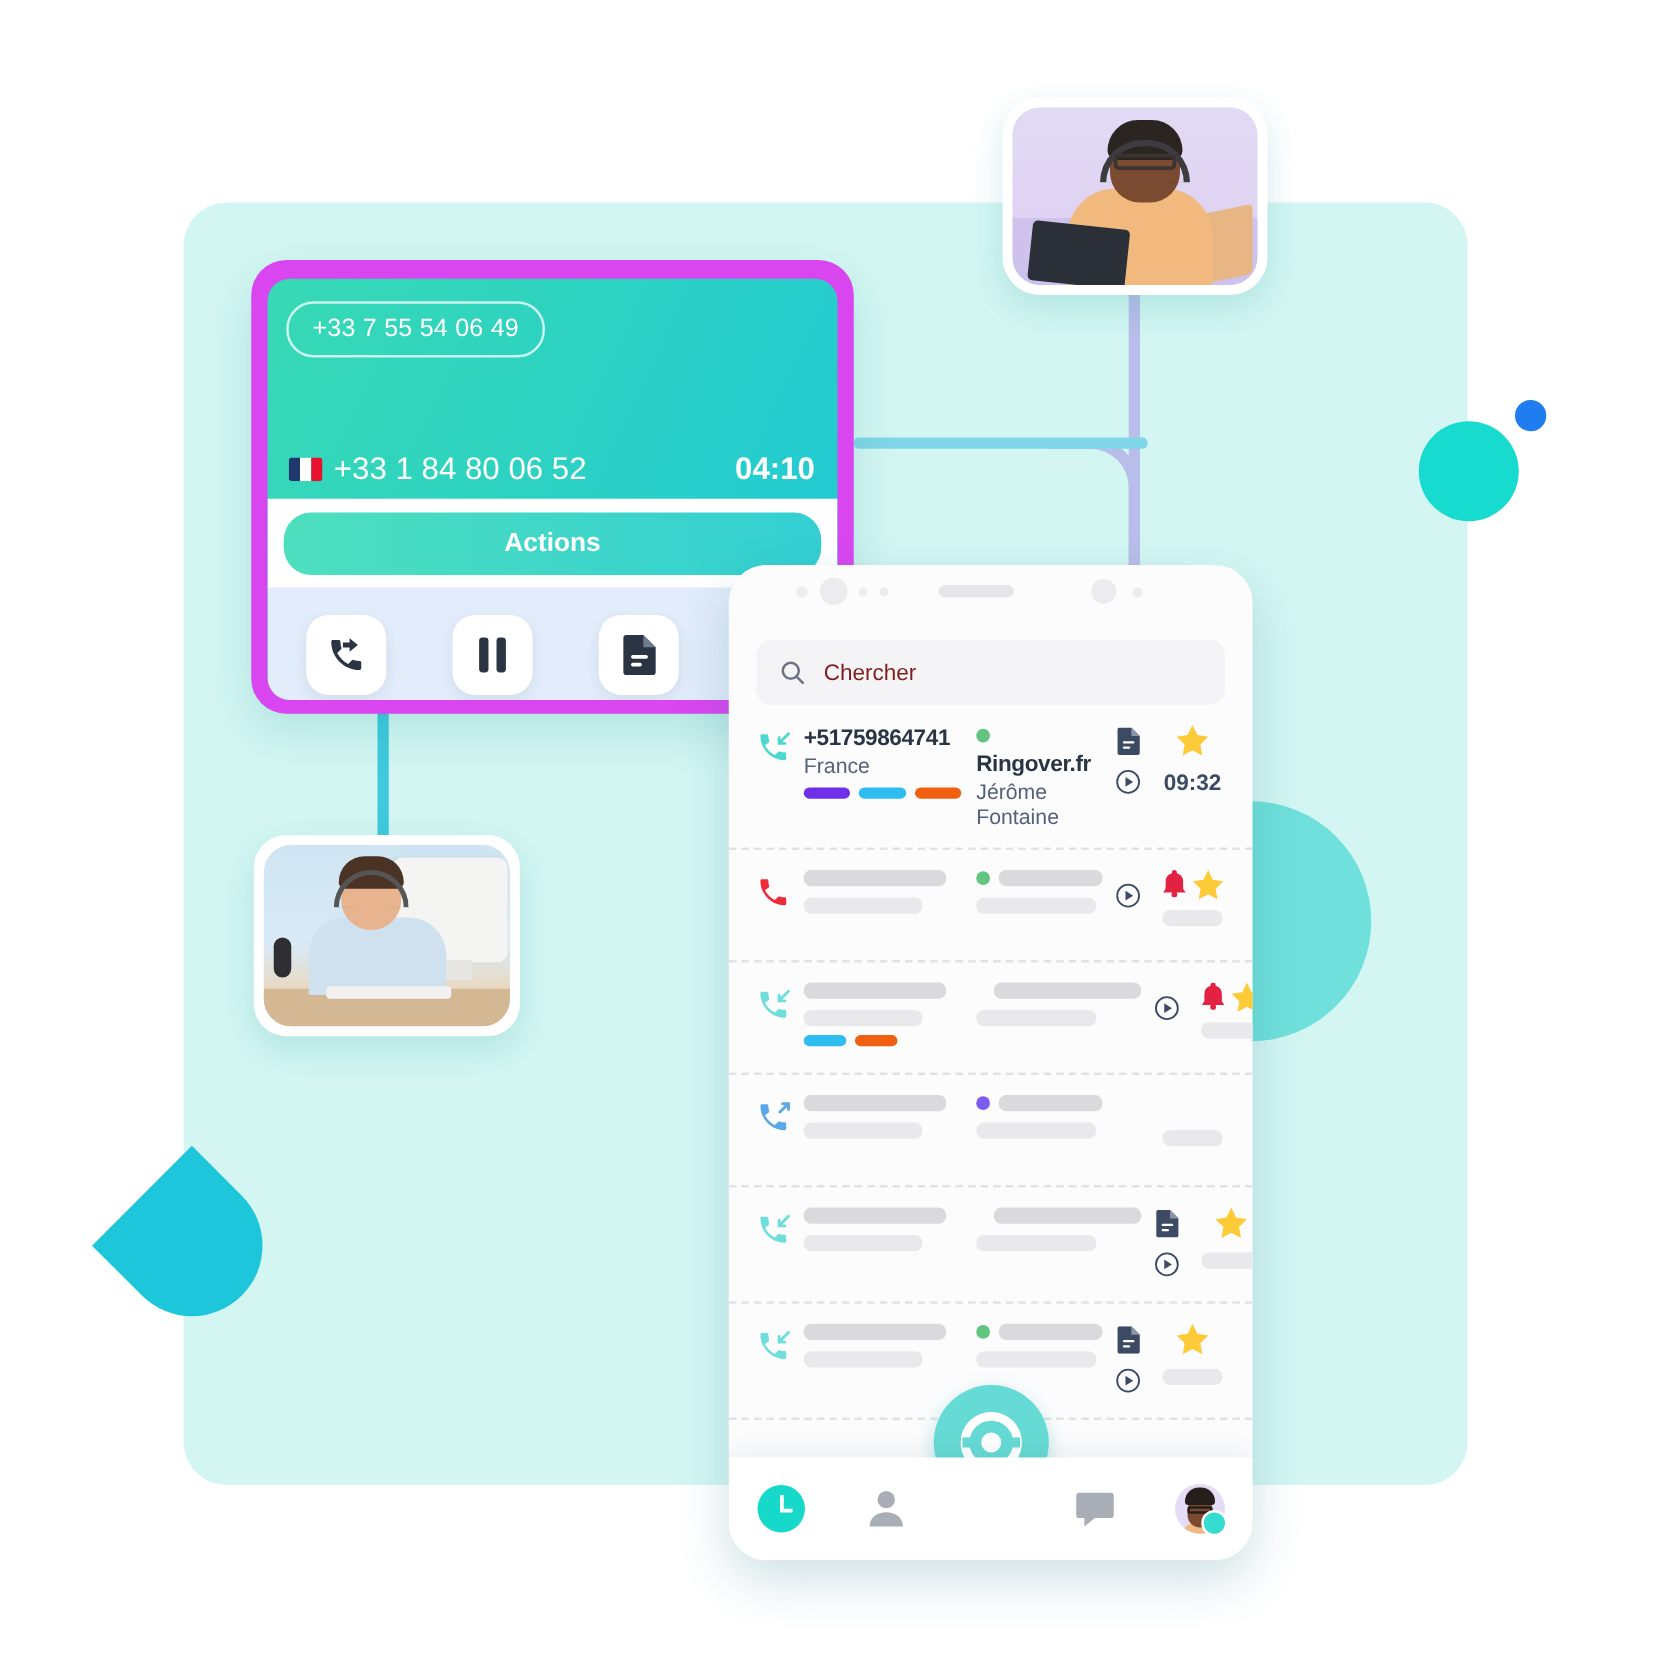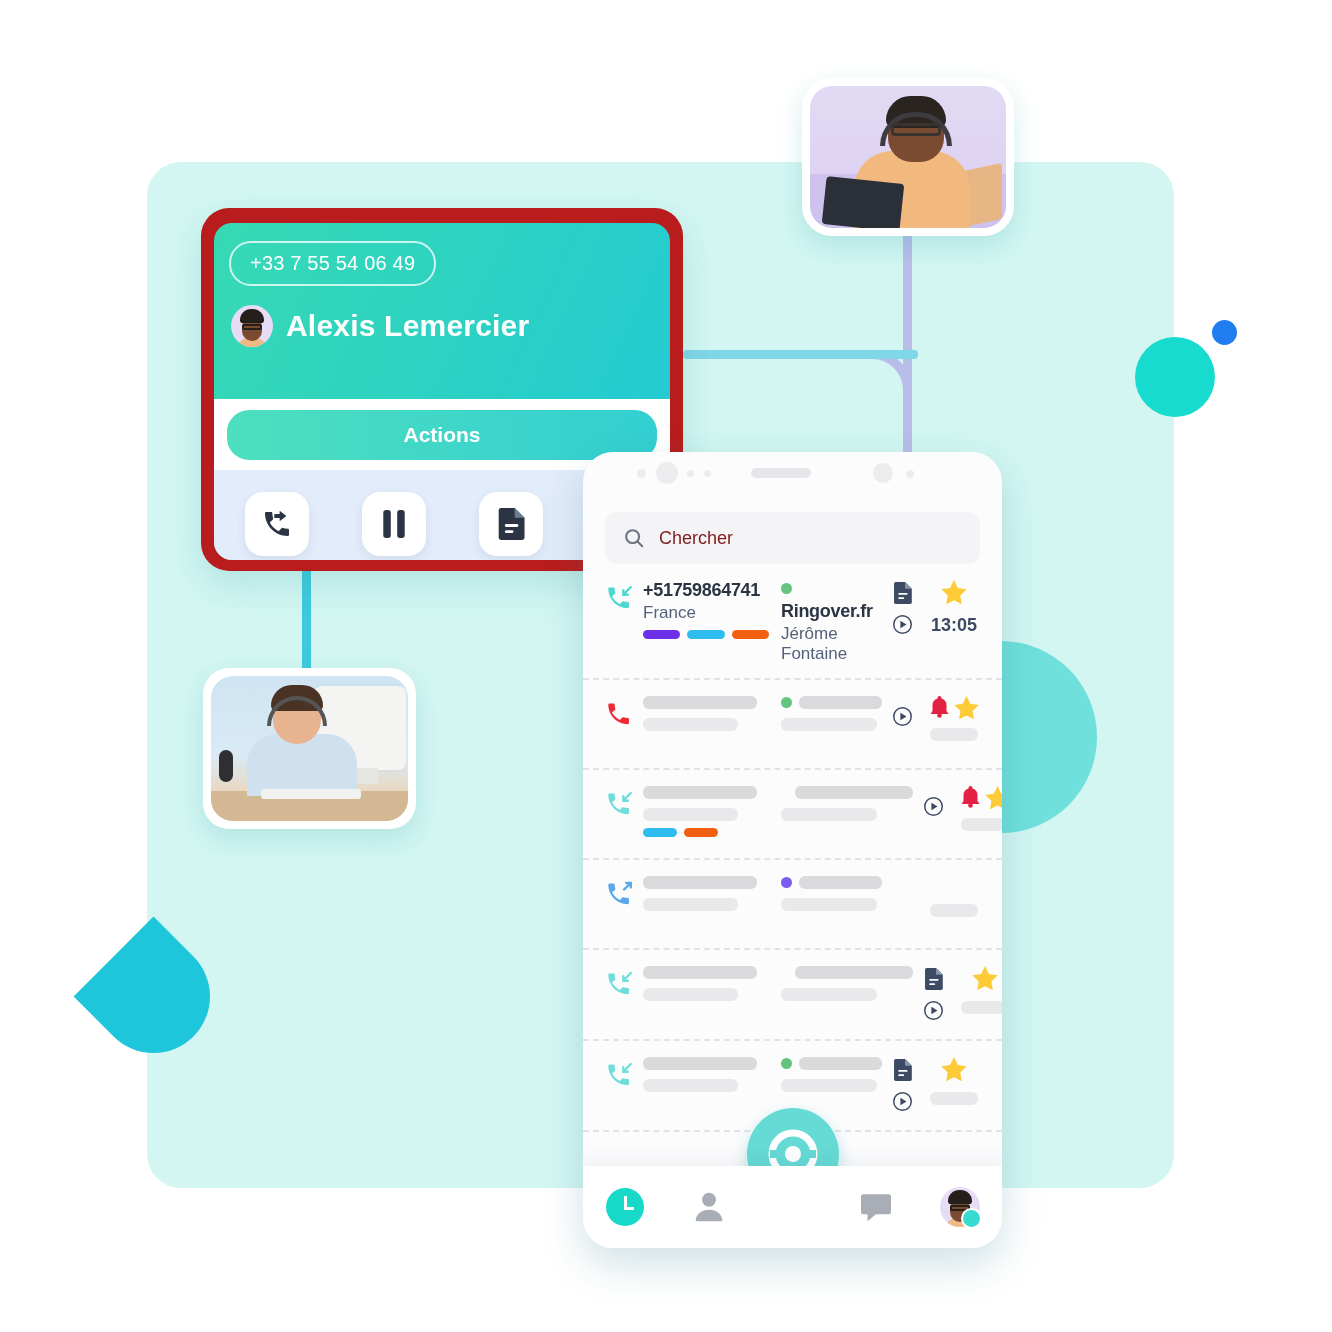--- a/index.html
+++ b/index.html
@@ -45,21 +45,21 @@
   .p2-mstand{position:absolute;right:30px;top:92px;width:34px;height:16px;background:#e7e6e2;}
   .p2-head{position:absolute;left:62px;top:14px;width:48px;height:54px;border-radius:24px;background:#e8b48f;}
   .p2-hair{position:absolute;left:60px;top:9px;width:52px;height:26px;border-radius:24px 24px 6px 6px;background:#4a3324;}
   .p2-hset{position:absolute;left:56px;top:20px;width:60px;height:30px;border:4px solid #555;border-bottom:none;border-radius:30px 30px 0 0;box-sizing:border-box;}
   .p2-body{position:absolute;left:36px;top:58px;width:110px;height:62px;border-radius:30px 30px 0 0;background:#cfe0ee;}
   .p2-desk{position:absolute;left:0;right:0;bottom:0;height:30px;background:#d4b894;}
   .p2-mic{position:absolute;left:8px;top:74px;width:14px;height:32px;border-radius:7px;background:#2f2f33;}
   .p2-kb{position:absolute;left:50px;bottom:22px;width:100px;height:10px;border-radius:3px;background:#f1f1ef;}
 
   
-  .call-card{position:absolute;left:201px;top:208px;width:482px;height:363px;background:#b91c1c;border-radius:28px;
+  .call-card{position:absolute;left:201px;top:208px;width:482px;height:363px;background:#d946ef;border-radius:28px;
              box-shadow:0 14px 34px rgba(35,150,150,.18);}
   .call-inner{position:absolute;left:13px;top:15px;width:456px;height:337px;border-radius:18px;overflow:hidden;
               background:linear-gradient(115deg,#37d9b4 0%,#2ed3c0 40%,#21c9d7 100%);}
   .badge-number{position:absolute;left:15px;top:18px;padding:9px 19px;border:2px solid rgba(255,255,255,.75);
                 border-radius:22px;color:#fff;font-size:20px;letter-spacing:.2px;}
   .caller-row{position:absolute;left:17px;top:82px;display:flex;align-items:center;gap:13px;}
   .avatar-sm{width:42px;height:42px;border-radius:50%;background:#e7dcf6;position:relative;overflow:hidden;flex:none;}
   .av-hair{position:absolute;left:9px;top:4px;width:24px;height:14px;border-radius:12px 12px 3px 3px;background:#241f1b;}
   .av-face{position:absolute;left:11px;top:12px;width:20px;height:24px;border-radius:10px;background:#7b4b31;}
   .av-glass{position:absolute;left:11px;top:19px;width:20px;height:6px;border:2px solid #241f1b;border-radius:2px;box-sizing:border-box;}
@@ -172,30 +172,30 @@
       <div class="p2-hset"></div>
       <div class="p2-mic"></div>
       <div class="p2-kb"></div>
     </div>
   </div>
 
   <div class="call-card">
     <div class="call-inner">
       <div class="badge-number">+33 7 55 54 06 49</div>
 
-      <div class="caller-row">
-        <div class="avatar-sm">
-          <div class="av-body"></div>
-            <div class="av-face"></div>
-          <div class="av-hair"></div>
-            <div class="av-glass"></div>
-        </div>
-        <div class="caller-name">Alexis Lemercier</div>
-      </div>
-
+
+      <div class="line-phone">
+        <span class="flag-fr">
+          <i class="f-b"></i>
+            <i class="f-w"></i>
+            <i class="f-r"></i>
+        </span>
+        <span class="num-big">+33 1 84 80 06 52</span>
+        <span class="timer">04:10</span>
+      </div>
 
       <div class="tabs-wrap">
         <div class="tabs">
           <div class="tab active">Actions</div>
         </div>
       </div>
 
       <div class="actions-area">
         <div class="act-list">
           <div class="act">
@@ -293,21 +293,21 @@
               <path d="M9.6 7.6l7 4.4-7 4.4z" fill="#3c4a63" stroke="none"></path>
           </svg>
         </div>
       </div>
       <div class="col-d">
         <div>
           <svg width="26" height="25" viewBox="0 0 24 23" fill="#fccb37">
             <path d="M12 0l3.6 7.4 8.1 1.2-5.9 5.7 1.4 8.1L12 18.6 4.8 22.4l1.4-8.1L.3 8.6l8.1-1.2z"></path>
           </svg>
         </div>
-        <div class="time">13:05</div>
+        <div class="time">09:32</div>
       </div>
     </div>
 
     <div class="row">
       <div class="ic">
         <svg width="30" height="30" viewBox="0 0 26 26" fill="#ee2b36">
           <path d="M5.2 10.6c1.5 2.9 3.9 5.3 6.8 6.8l2.2-2.2c.3-.3.7-.4 1.1-.3 1.1.4 2.4.6 3.6.6.6 0 1 .5 1 1v3.5c0 .6-.4 1-1 1C9.6 21 2 13.4 2 4c0-.6.5-1 1-1h3.5c.6 0 1 .4 1 1 0 1.3.2 2.5.6 3.6.1.4 0 .8-.3 1.1l-2.6 1.9z"></path>
         </svg>
       </div>
       <div class="col-a">

